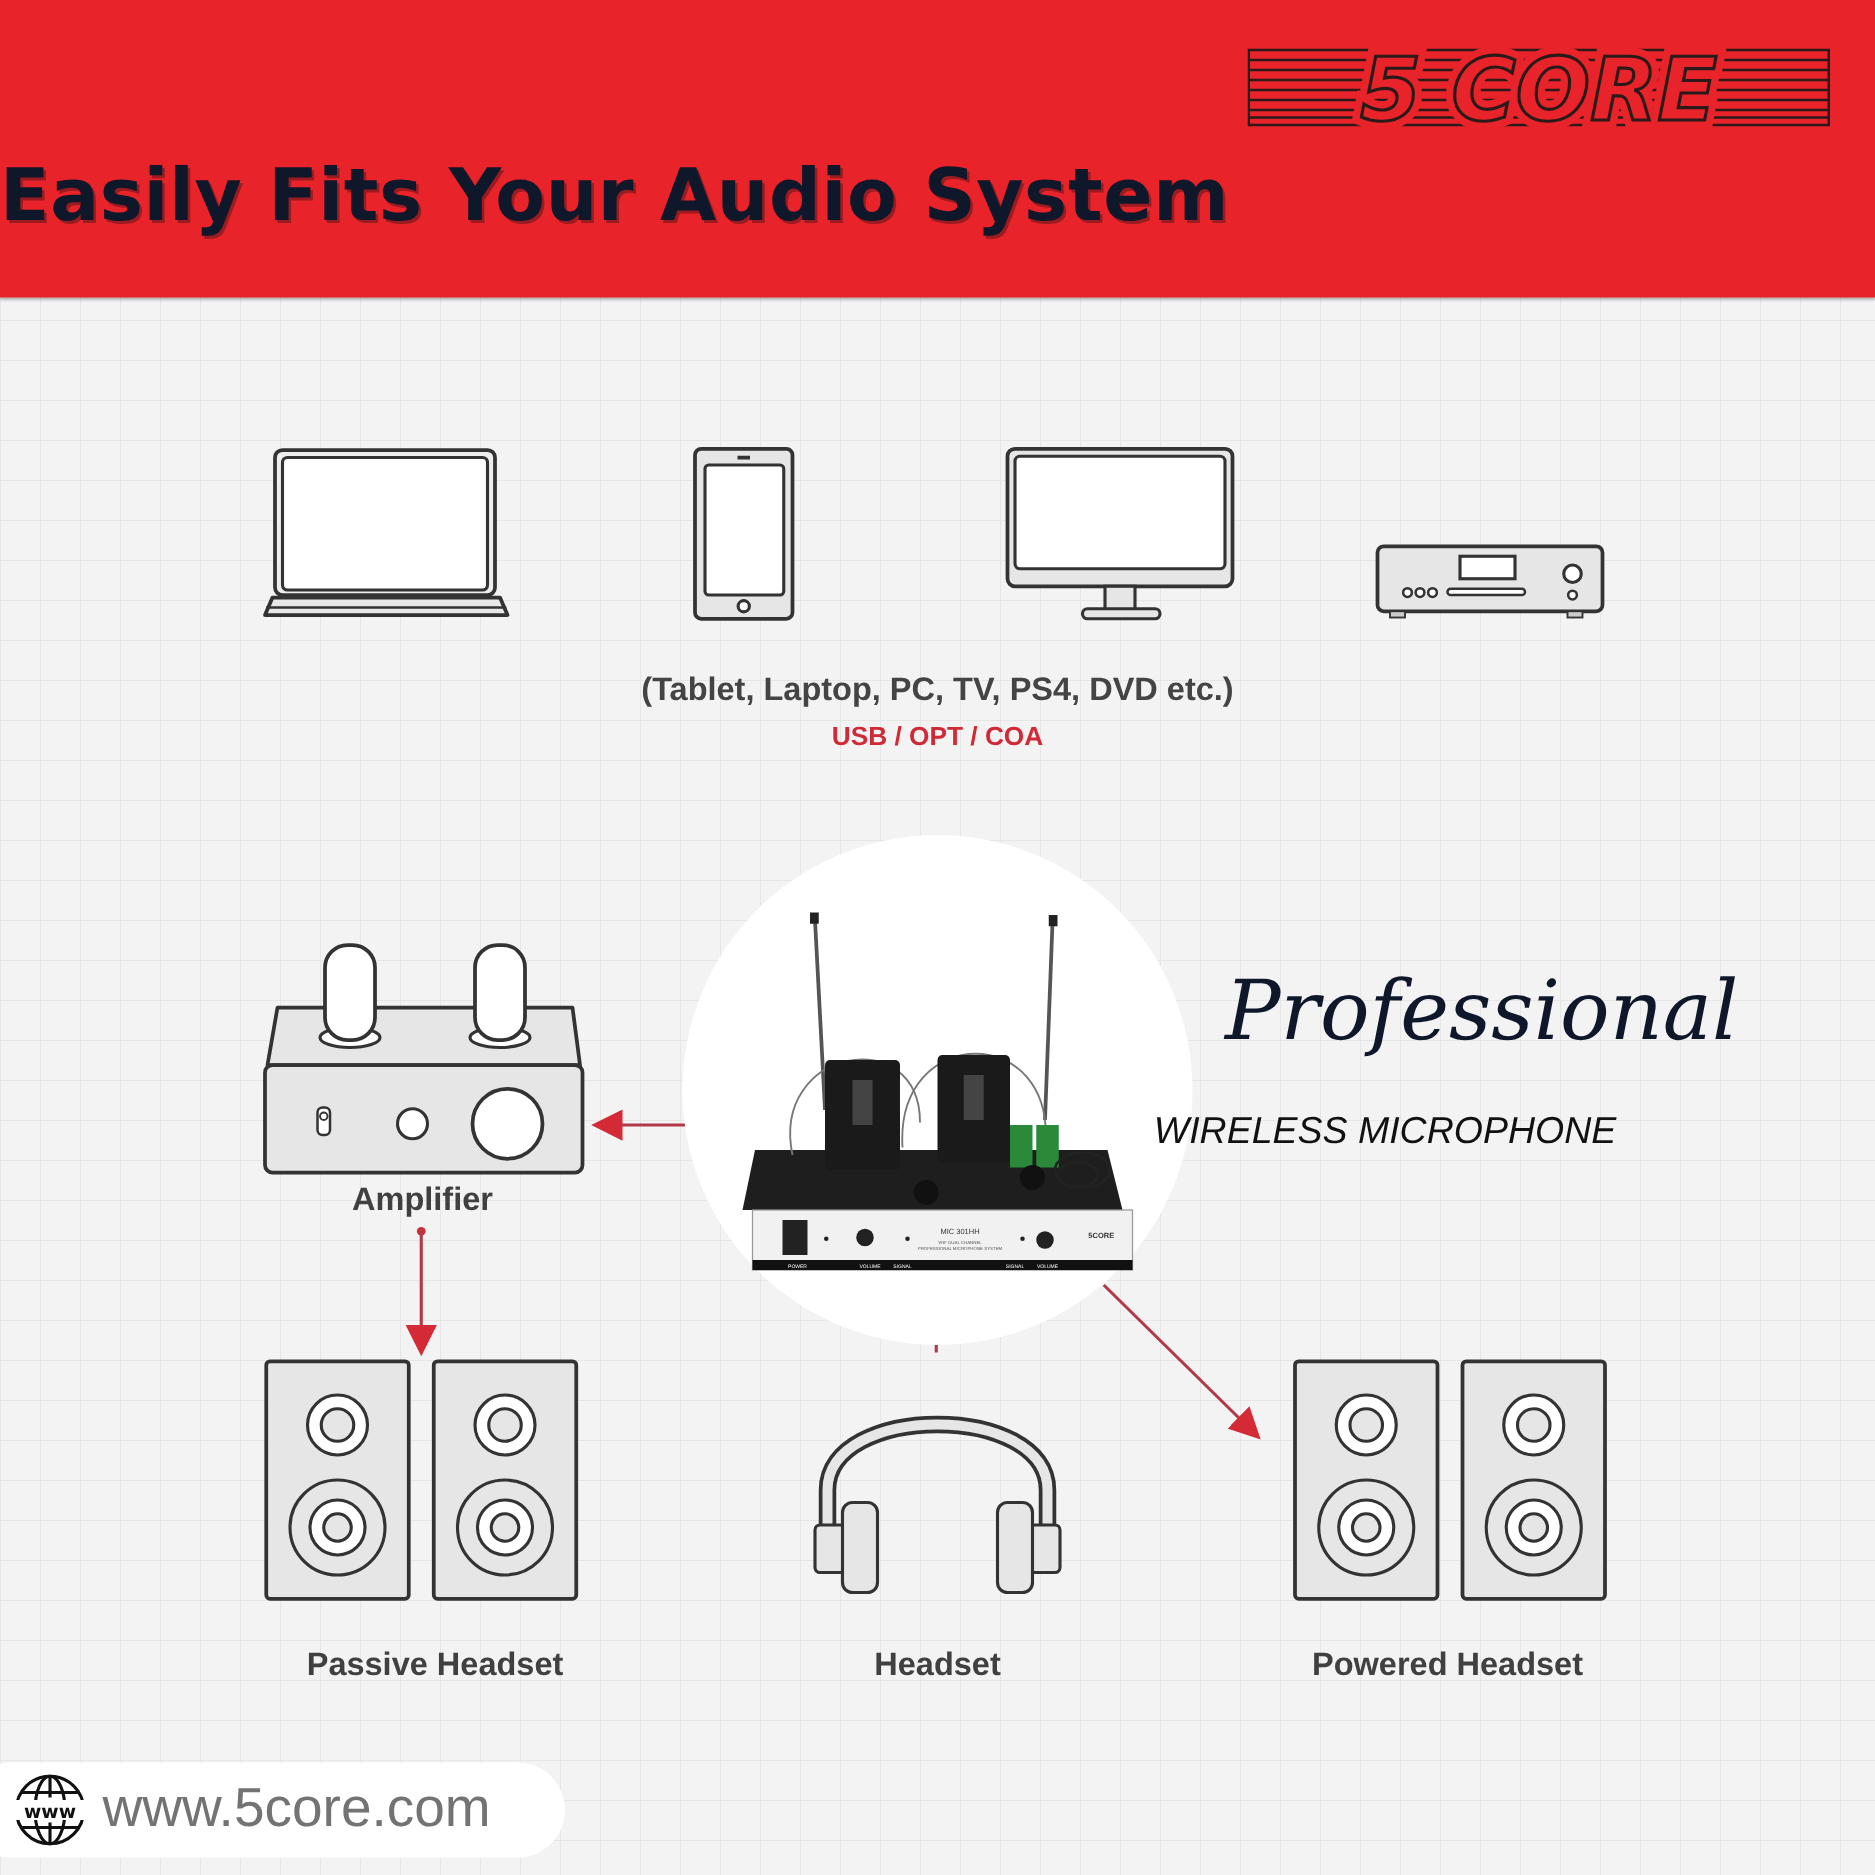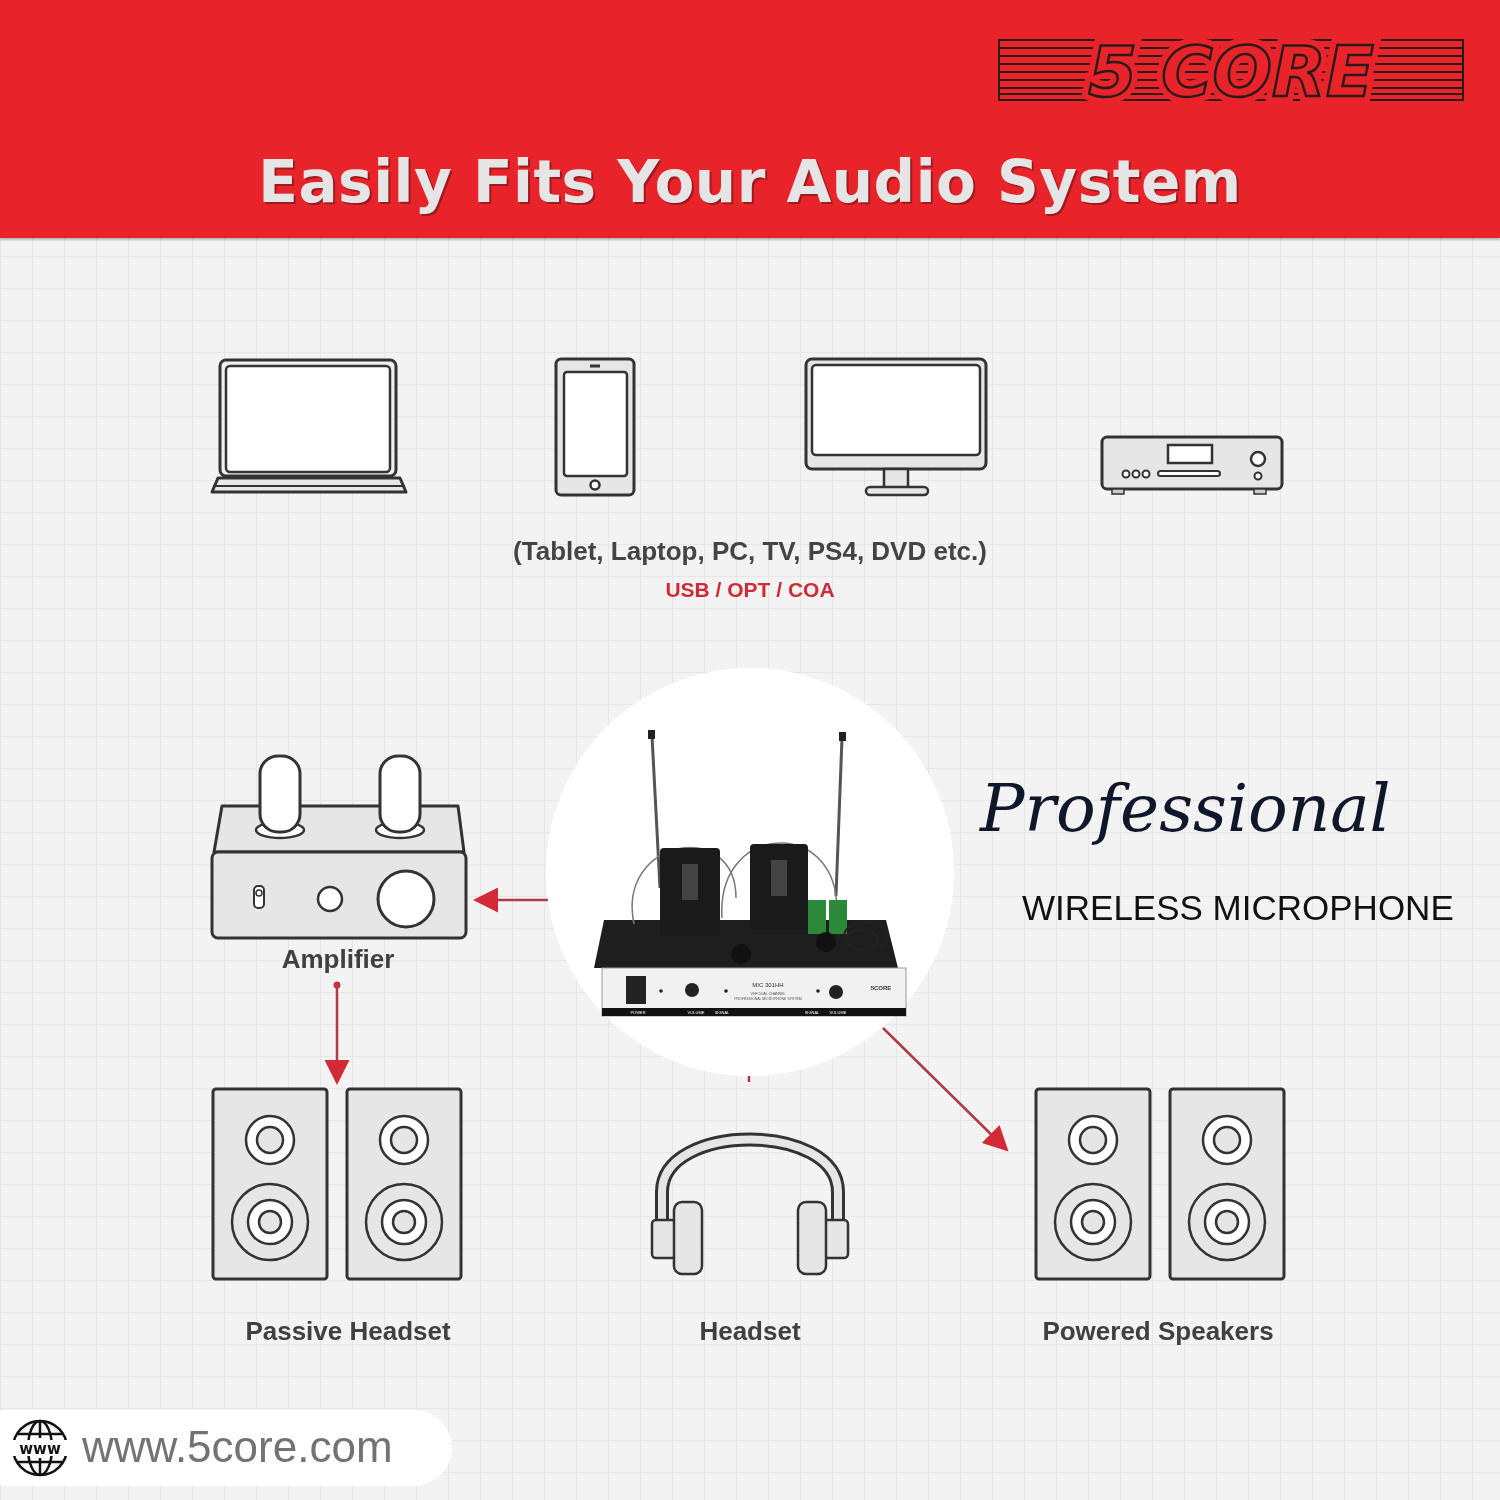--- a/index.html
+++ b/index.html
@@ -13,22 +13,22 @@
     background-size: 32px 32px;
   }
   .banner {
     position:absolute; left:0; top:0; width:1500px; height:238px;
     background:#e8232a; box-shadow:0 2px 2px rgba(0,0,0,0.25);
   }
   .logo {
     position:absolute; left:998px; top:34px; width:466px; height:72px;
   }
   .headline {
-    position:absolute; left:0; top:148px; width:1500px; text-align:center;
-    color:#e5e5e5; font-size:58px; font-weight:bold; letter-spacing:0.5px;
+    position:absolute; left:0; top:122px; width:1500px; text-align:left;
+    color:#0f172a; font-size:58px; font-weight:bold; letter-spacing:0.5px;
     text-shadow: 2px 2px 0 #9a1c20;
     font-family: "DejaVu Sans", sans-serif;
   }
   .abs { position:absolute; }
   .icon svg { display:block; }
   .devices-caption {
     position:absolute; left:0; top:536px; width:1500px; text-align:center;
     color:#444; font-size:26px; font-weight:bold;
   }
   .ports {
@@ -40,21 +40,21 @@
   }
   .circle {
     position:absolute; left:546px; top:668px; width:408px; height:408px;
     border-radius:50%; background:#fff;
   }
   .pro-title {
     position:absolute; left:980px; top:770px; font-family:"DejaVu Serif", serif;
     font-style:italic; font-size:66px; color:#0f172a;
   }
   .pro-sub {
-    position:absolute; left:1022px; top:888px; font-size:35px; color:#111;
+    position:absolute; left:923px; top:888px; font-size:30px; color:#111;font-style:italic;
   }
   .footer-pill {
     position:absolute; left:-30px; top:1410px; width:482px; height:76px;
     background:#fff; border-radius:38px;
   }
   .footer-text {
     position:absolute; left:82px; top:1422px; font-size:44px; color:#737373;
   }
 </style>
 </head>
@@ -243,21 +243,21 @@
     <g transform="translate(134,0)">
       <rect x="3" y="3" width="114" height="190" rx="3" fill="#e6e6e6" stroke="#333" stroke-width="3"></rect>
       <circle cx="60" cy="54" r="24" fill="#fff" stroke="#333" stroke-width="2.5"></circle>
       <circle cx="60" cy="54" r="13" fill="#e6e6e6" stroke="#333" stroke-width="2.5"></circle>
       <circle cx="60" cy="136" r="38" fill="#e6e6e6" stroke="#333" stroke-width="2.5"></circle>
       <circle cx="60" cy="136" r="22" fill="#fff" stroke="#333" stroke-width="2.5"></circle>
       <circle cx="60" cy="136" r="11" fill="#e6e6e6" stroke="#333" stroke-width="2.5"></circle>
     </g>
   </svg>
 </div>
-<div class="label" style="left:1008px;top:1316px;width:300px;">Powered Speakers</div>
+<div class="label" style="left:1008px;top:1316px;width:300px;">Powered Headset</div>
 
 <div class="pro-title">Professional</div>
 <div class="pro-sub">WIRELESS MICROPHONE</div>
 
 <div class="footer-pill"></div>
 <div class="abs" style="left:8px;top:1416px;">
   <svg width="64" height="64" viewBox="0 0 64 64">
     <g fill="none" stroke="#111" stroke-width="2.5">
       <circle cx="32" cy="32" r="27"></circle>
       <ellipse cx="32" cy="32" rx="12" ry="27"></ellipse>

